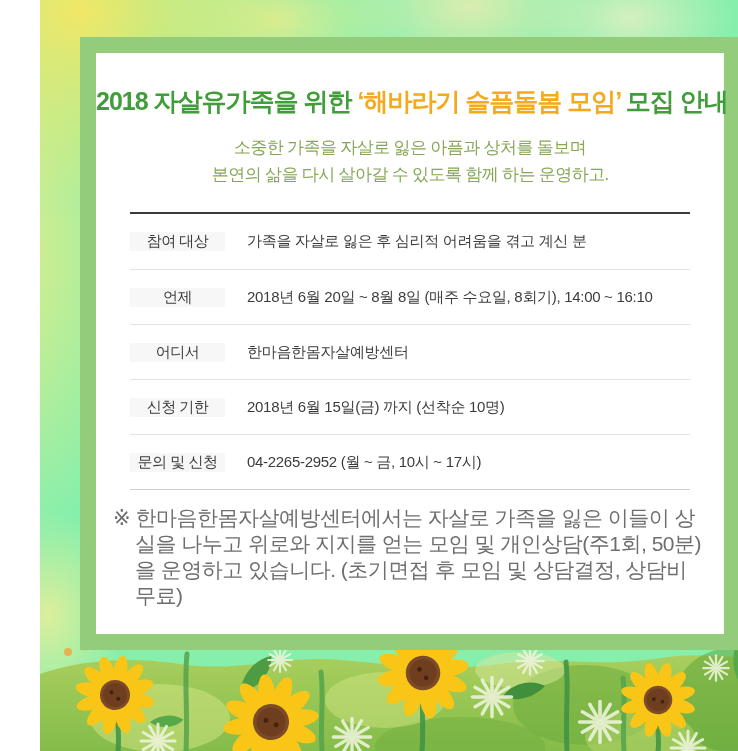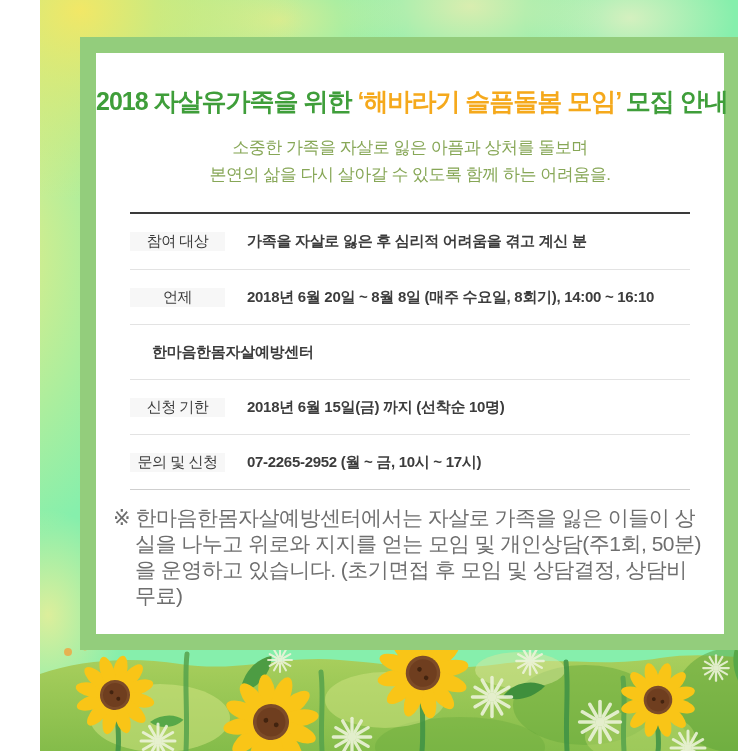--- a/index.html
+++ b/index.html
@@ -25,35 +25,35 @@
     position:absolute; left:40px; top:37px; width:660px; height:613px;
     background:#ffffff; border:16px solid #93cd7c;
   }
   .title {
     margin-top:32px; text-align:center; white-space:nowrap;
     font-size:25px; font-weight:bold; letter-spacing:-1px; color:#3f9e3a;
   }
   .title .hl { color:#f5a91c; }
   .subtitle {
     margin-top:16px; text-align:center; font-size:17px; line-height:27px;
-    letter-spacing:-0.5px; color:#87a757;
+    letter-spacing:-0.5px; color:#87a757;font-family:Liberation Serif, serif;
   }
   .info-table {
     width:560px; margin:24px auto 0;
     border-top:2px solid #3a3a3a; border-bottom:1px solid #cfcfcf;
   }
   .info-row { display:flex; height:55px; border-top:1px solid #e3e3e3;align-items:center; }
   .info-row:first-child { border-top:none; }
   .info-label {
     width:95px; background:#f7f7f7; display:flex; align-items:center; justify-content:center;
     font-size:15px; color:#3c3c3c; letter-spacing:-0.5px; text-align:center;
   }
   .info-value {
     flex:1; display:flex; align-items:center; padding-left:22px;
-    font-size:15px; color:#3c3c3c; letter-spacing:-0.3px;font-weight:bold;
+    font-size:15px; color:#3c3c3c; letter-spacing:-0.3px;
   }
   .footnote {
     margin:15px 12px 0 17px; padding-left:22px; text-indent:-22px;
     font-size:21px; line-height:26px; letter-spacing:-0.5px; color:#6e6e6e;
   }
 </style>
 </head>
 <body>
 
 <div class="canvas">
@@ -172,41 +172,42 @@
       <circle cx="45" cy="648" r="2.5"></circle>
     </g>
   </svg>
 
   <div class="card">
     <div class="title">
       <span>2018 자살유가족을 위한 </span><span class="hl">‘해바라기 슬픔돌봄 모임’</span><span> 모집 안내</span>
     </div>
     <div class="subtitle">
       <div>소중한 가족을 자살로 잃은 아픔과 상처를 돌보며</div>
-      <div>본연의 삶을 다시 살아갈 수 있도록 함께 하는 어려움을.</div>
+      <div>본연의 삶을 다시 살아갈 수 있도록 함께 하는 운영하고.</div>
     </div>
 
     <div class="info-table">
       <div class="info-row">
         <div class="info-label">참여 대상</div>
         <div class="info-value">가족을 자살로 잃은 후 심리적 어려움을 겪고 계신 분</div>
       </div>
       <div class="info-row">
         <div class="info-label">언제</div>
         <div class="info-value">2018년 6월 20일 ~ 8월 8일 (매주 수요일, 8회기), 14:00 ~ 16:10</div>
       </div>
       <div class="info-row">
+        <div class="info-label">어디서</div>
         <div class="info-value">한마음한몸자살예방센터</div>
       </div>
       <div class="info-row">
         <div class="info-label">신청 기한</div>
         <div class="info-value">2018년 6월 15일(금) 까지 (선착순 10명)</div>
       </div>
       <div class="info-row">
         <div class="info-label">문의 및 신청</div>
-        <div class="info-value">07-2265-2952 (월 ~ 금, 10시 ~ 17시)</div>
+        <div class="info-value">04-2265-2952 (월 ~ 금, 10시 ~ 17시)</div>
       </div>
     </div>
 
     <div class="footnote">※ 한마음한몸자살예방센터에서는 자살로 가족을 잃은 이들이 상실을 나누고 위로와 지지를 얻는 모임 및 개인상담(주1회, 50분)을 운영하고 있습니다. (초기면접 후 모임 및 상담결정, 상담비 무료)</div>
   </div>
 
 </div>
 
 </body></html>

